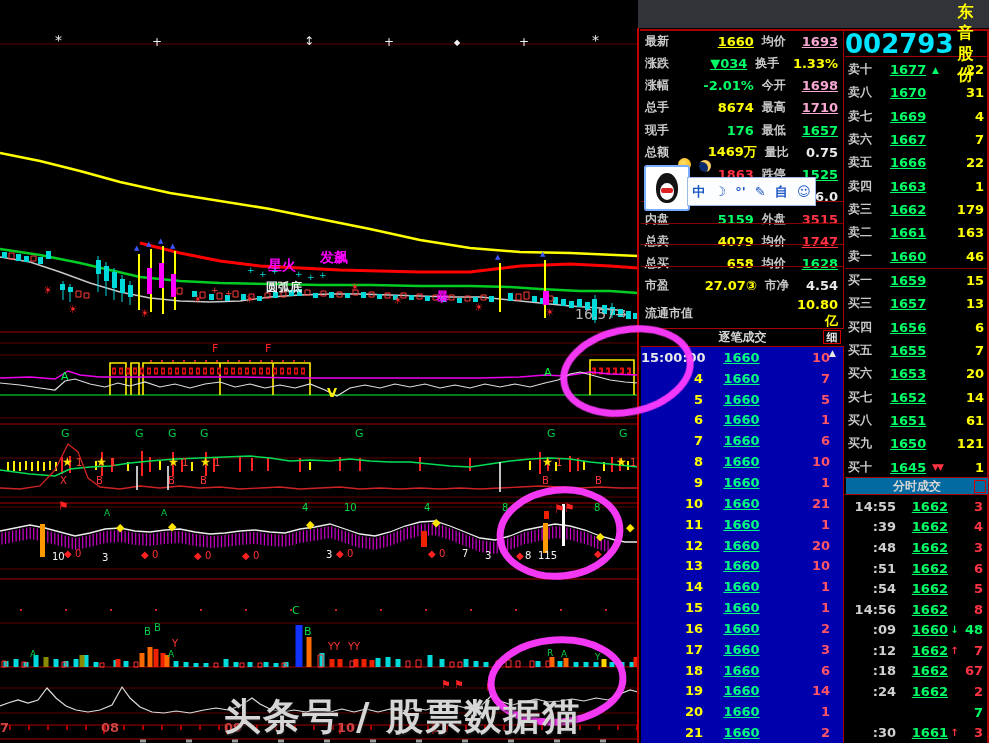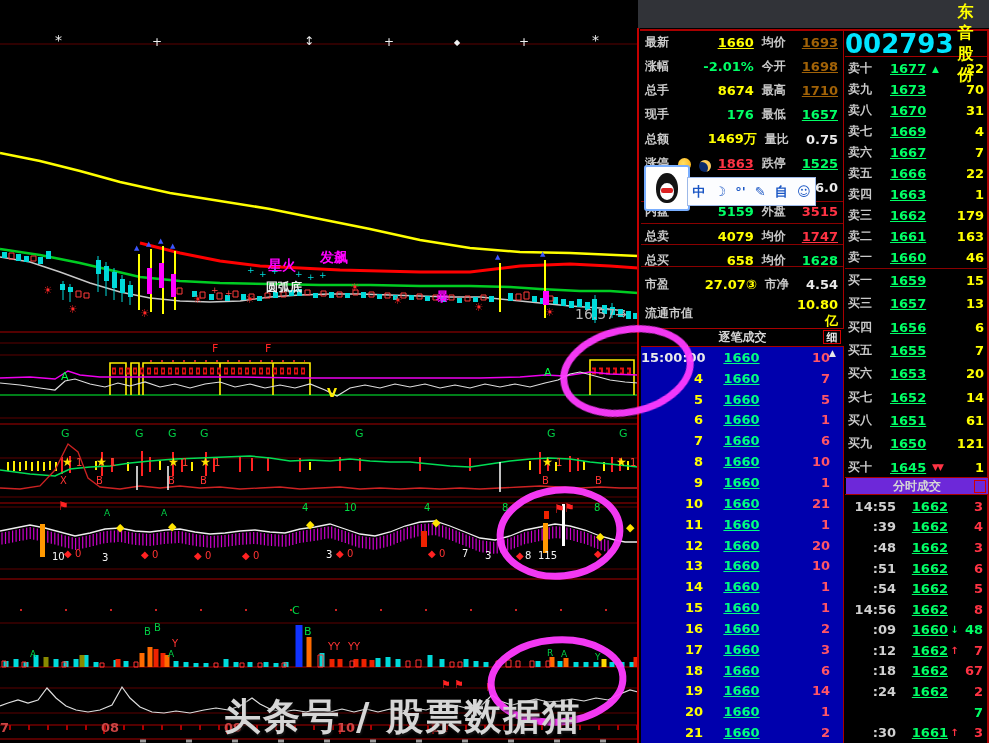--- a/index.html
+++ b/index.html
@@ -38,32 +38,32 @@
   .tick-header{position:absolute;left:641px;top:329px;width:203px;height:17px;background:#000;display:flex;align-items:center;justify-content:center;z-index:9;}
   .tick-header .tt{color:#d5d5d5;font-size:12px;}
   .detail-btn{position:absolute;right:3px;top:1px;width:18px;height:14px;background:#000;border:1px solid #d40000;color:#eee;font-size:11px;line-height:13px;text-align:center;padding:0;font-family:inherit;font-weight:bold;}
   .tick-body{position:absolute;left:641px;top:347px;width:203px;height:396px;background:#0000ad;display:flex;flex-direction:column;z-index:7;}
   .trow{flex:1;display:flex;align-items:center;font-size:13px;}
   .trow .seq{width:62px;text-align:right;}
   .trow .tp{flex:1;text-align:center;color:#00ff80;text-decoration:underline;}
   .trow .tv{width:50px;text-align:right;padding-right:14px;color:#ff5566;}
   .scroll-arrow{position:absolute;left:829px;top:348px;color:#e8e8e8;font-size:9px;z-index:9;}
   
-  .ts-header{position:absolute;left:846px;top:478px;width:142px;height:16px;background:#6d28d9;display:flex;align-items:center;justify-content:center;z-index:9;}
+  .ts-header{position:absolute;left:846px;top:478px;width:142px;height:16px;background:#0369a1;display:flex;align-items:center;justify-content:center;z-index:9;}
   .ts-header .tt{color:#d5d5d5;font-size:12px;}
   .ts-corner{position:absolute;right:2px;top:2px;width:10px;height:11px;border:1px solid #d40000;}
   .ts-body{position:absolute;left:846px;top:496px;width:142px;height:247px;background:#000;display:flex;flex-direction:column;z-index:7;}
   .srow{flex:1;display:flex;align-items:center;font-size:13px;}
   .srow .st{width:50px;text-align:right;color:#d0d0d0;}
   .srow .sp{width:44px;text-align:right;color:#00ff66;text-decoration:underline;margin-left:8px;}
   .srow .sa{width:13px;font-size:10px;text-align:center;}
   .srow .sv{flex:1;text-align:right;padding-right:5px;}
   
   .yel{color:#ffff00;} .grn{color:#00ff66;} .red{color:#ff3344;}
-  .mag{color:#a16207;} .wht{color:#eaeaea;} .u{text-decoration:underline;}
+  .mag{color:#f9a8d4;} .wht{color:#eaeaea;} .u{text-decoration:underline;}
   
   .qq-box{position:absolute;left:644px;top:165px;width:42px;height:42px;background:#fff;border:2px solid #79aefe;border-radius:3px;display:flex;align-items:center;justify-content:center;z-index:30;}
   .penguin{width:22px;height:30px;background:#131313;border-radius:50% 50% 46% 46%;position:relative;}
   .penguin:before{content:"";position:absolute;left:4px;top:10px;width:14px;height:17px;background:#fff;border-radius:50%;}
   .penguin:after{content:"";position:absolute;left:5px;top:15px;width:12px;height:5px;background:#d22;border-radius:2px;}
   .qq-bar{position:absolute;left:687px;top:177px;width:127px;height:27px;background:#fcfdff;border:1px solid #9db9e8;display:flex;align-items:center;justify-content:space-around;z-index:30;}
   .qq-ic{color:#1a56c4;font-size:13px;cursor:pointer;}
   .sun-badge{position:absolute;left:678px;top:158px;width:13px;height:13px;border-radius:50%;background:radial-gradient(circle at 40% 40%,#ffe066,#ffaa00);z-index:29;}
   .moon-badge{position:absolute;left:699px;top:160px;width:12px;height:12px;border-radius:50%;background:#0b2a6b;box-shadow:inset -3px 2px 0 0 #ffcc55;z-index:29;}
   
@@ -152,20 +152,26 @@
 
   <div class="quote-grid">
 
   <div class="qrow">
       <span class="l">最新</span>
       <span class="v yel u">1660</span>
       <span class="l2">均价</span>
       <span class="v2 mag u">1693</span>
     </div>
       <div class="qrow">
+      <span class="l">涨跌</span>
+      <span class="v grn u">▼034</span>
+      <span class="l2">换手</span>
+      <span class="v2 yel">1.33%</span>
+    </div>
+      <div class="qrow">
       <span class="l">涨幅</span>
       <span class="v grn">-2.01%</span>
       <span class="l2">今开</span>
       <span class="v2 mag u">1698</span>
     </div>
       <div class="qrow">
       <span class="l">总手</span>
       <span class="v yel">8674</span>
       <span class="l2">最高</span>
       <span class="v2 mag u">1710</span>
@@ -226,26 +232,20 @@
     </div>
     </div>
 
   <div class="book sell">
 
   <div class="qurow">
       <span class="lab">卖十</span>
       <span class="pr">1677</span>
       <span class="ic grn">▲</span>
       <span class="vol">22</span>
-    </div>
-      <div class="qurow">
-      <span class="lab">卖九</span>
-      <span class="pr">1673</span>
-      <span class="ic"></span>
-      <span class="vol">70</span>
     </div>
       <div class="qurow">
       <span class="lab">卖八</span>
       <span class="pr">1670</span>
       <span class="ic"></span>
       <span class="vol">31</span>
     </div>
       <div class="qurow">
       <span class="lab">卖七</span>
       <span class="pr">1669</span>

